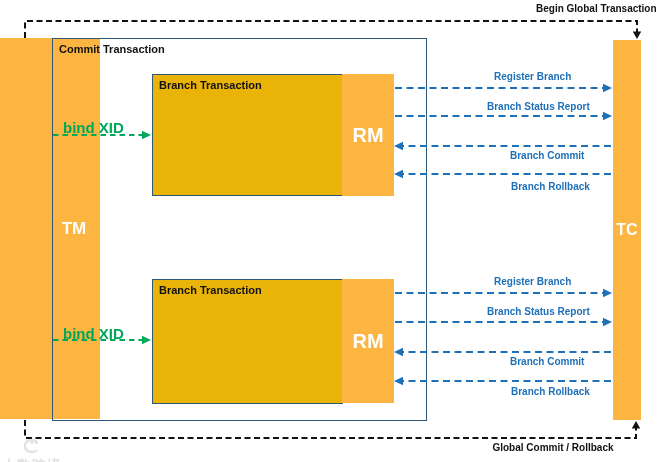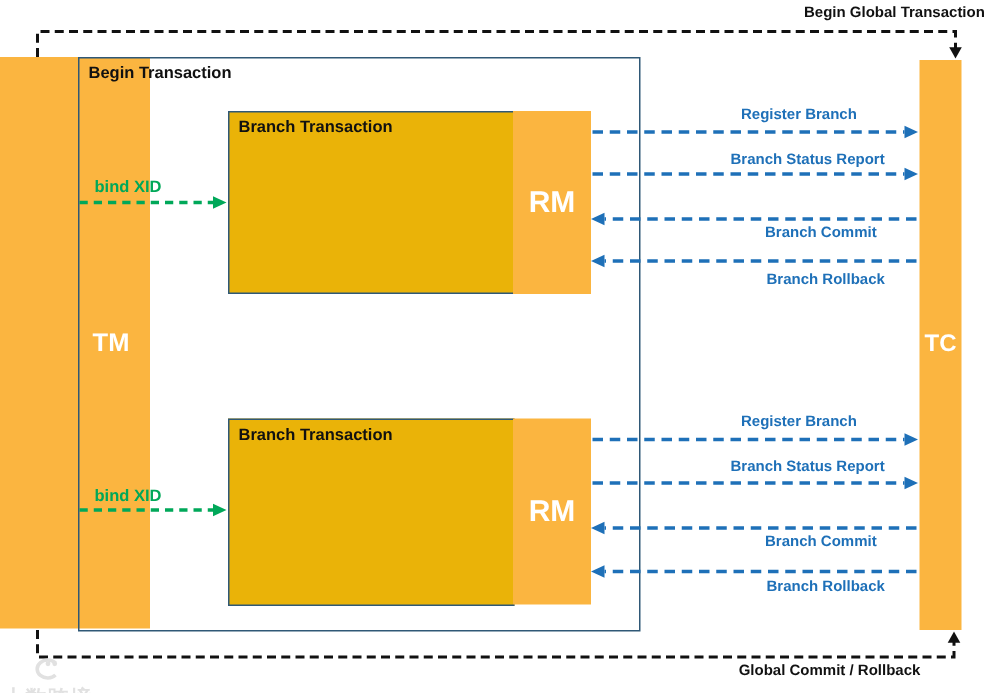--- a/index.html
+++ b/index.html
@@ -29,21 +29,21 @@
     font-weight:bold;font-size:11px;white-space:nowrap;
   }
   .branch-box{border:1.2px solid #2F5876;background:#eab308;z-index:2;}
   #branch-box1{left:152px;top:74px;width:189px;height:120px;}
   #branch-box2{left:152px;top:279px;width:189px;height:123px;}
   .blue-label{
     color:#1E70B8;font-weight:bold;font-size:10px;text-align:left;
     white-space:nowrap;z-index:4;
   }
   .green-label{
-    color:#00A859;font-weight:bold;font-size:11px;white-space:nowrap;z-index:4;
+    color:#00A859;font-weight:bold;font-size:15px;white-space:nowrap;z-index:4;
   }
   .black-label{
     color:#111111;font-weight:bold;font-size:10px;text-align:center;
     white-space:nowrap;z-index:4;
   }
   #begin-label{left:500px;top:3px;width:120px;padding-left:36px;}
   #commit-label{left:492px;top:442px;width:122px;}
   #bind-xid-1{left:63px;top:119px;}
   #bind-xid-2{left:63px;top:325px;}
   .lbl-register-1{left:494px;top:71px;width:120px;}
@@ -64,21 +64,21 @@
 </head>
 <body>
 
 <div id="canvas">
 
   <div id="tm-bar" class="abs pillar">
     <span>TM</span>
   </div>
 
   <div id="global-box" class="abs">
-    <span class="box-label">Begin Transaction</span>
+    <span class="box-label">Commit Transaction</span>
   </div>
 
   <div id="branch-box1" class="abs branch-box">
     <span class="box-label">Branch Transaction</span>
   </div>
   <div id="rm1" class="abs rm-block">
     <span>RM</span>
   </div>
 
   <div id="branch-box2" class="abs branch-box">

